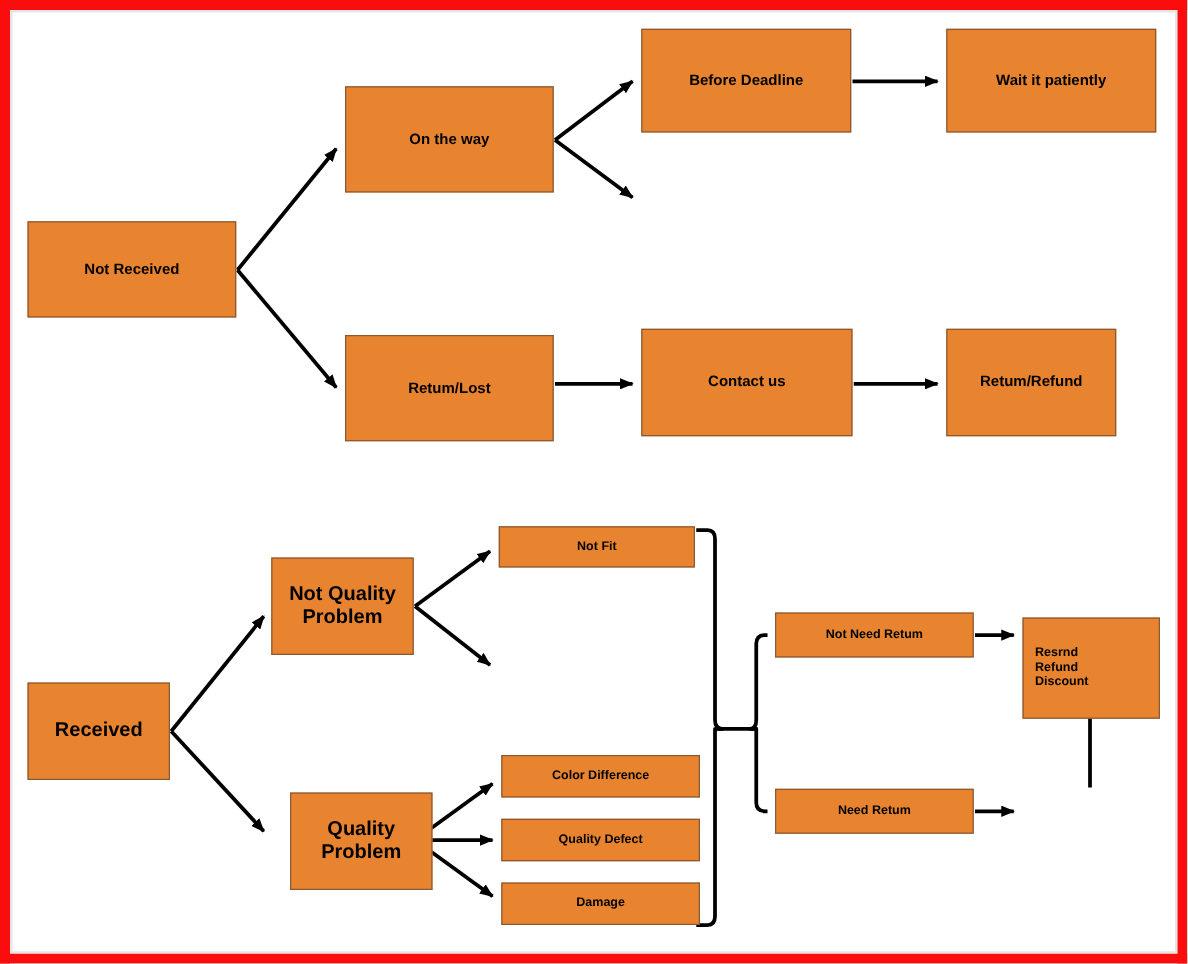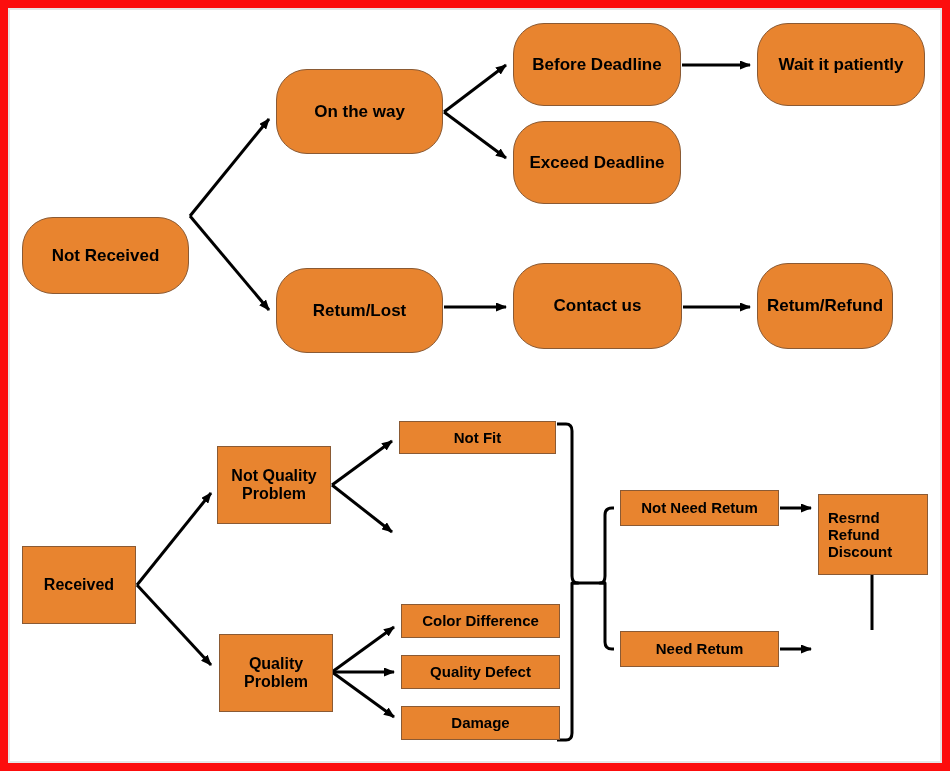--- a/index.html
+++ b/index.html
@@ -48,23 +48,23 @@
     font-family: "Liberation Sans", sans-serif;
     font-weight: bold;
     display: flex;
     align-items: center;
     justify-content: center;
     text-align: center;
     line-height: 1.15;
     white-space: pre-line;
     z-index: 3;
   }
-  .node.big   { font-size: 17px; border-radius: 31px; }
+  .node.big   { font-size: 12px; }
   .node.med   { font-size: 16px; }
-  .node.small { font-size: 15px; }
+  .node.small { font-size: 10px; }
   .node.left-align {
     justify-content: flex-start;
     text-align: left;
     padding-left: 9px;
   }
 
   
   #wires {
     position: absolute;
     left: 0; top: 0;
@@ -130,42 +130,41 @@
                L 605 642 Q 605 649 612 649 L 614 649" stroke-linejoin="round"></path>
 
       <line x1="780" y1="508" x2="811" y2="508" marker-end="url(#ah)"></line>
 
       <line x1="780" y1="649" x2="811" y2="649" marker-end="url(#ah)"></line>
 
       <line x1="872" y1="630" x2="872" y2="561" marker-end="url(#ah)"></line>
     </g>
   </svg>
 
-  <div class="node big" style="left:22px;  top:177px; width:167px; height:77px;margin-top:40px;">Not Received</div>
+  <div class="node big" style="left:22px;  top:177px; width:167px; height:77px;">Not Received</div>
 
   <div class="node big" style="left:276px; top:69px;  width:167px; height:85px;">On the way</div>
 
   <div class="node big" style="left:513px; top:23px;  width:168px; height:83px;">Before Deadline</div>
 
-  <div class="node big" style="left:513px; top:121px; width:168px; height:83px;">Exceed Deadline</div>
 
   <div class="node big" style="left:276px; top:268px; width:167px; height:85px;">Retum/Lost</div>
 
   <div class="node big" style="left:757px; top:23px;  width:168px; height:83px;">Wait it patiently</div>
 
   <div class="node big" style="left:513px; top:263px; width:169px; height:86px;">Contact us</div>
 
   <div class="node big" style="left:757px; top:263px; width:136px; height:86px;">Retum/Refund</div>
 
   <div class="node med" style="left:22px;  top:546px; width:114px; height:78px;">Received</div>
 
   <div class="node med" style="left:217px; top:446px; width:114px; height:78px;">Not Quality
 Problem</div>
 
-  <div class="node med" style="left:219px; top:634px; width:114px; height:78px;">Quality
+  <div class="node med" style="left:232px; top:634px; width:114px; height:78px;">Quality
 Problem</div>
 
   <div class="node small" style="left:399px; top:421px; width:157px; height:33px;">Not Fit</div>
 
 
   <div class="node small" style="left:401px; top:604px; width:159px; height:34px;">Color Difference</div>
 
   <div class="node small" style="left:401px; top:655px; width:159px; height:34px;">Quality Defect</div>
 
   <div class="node small" style="left:620px; top:490px; width:159px; height:36px;">Not Need Retum</div>

